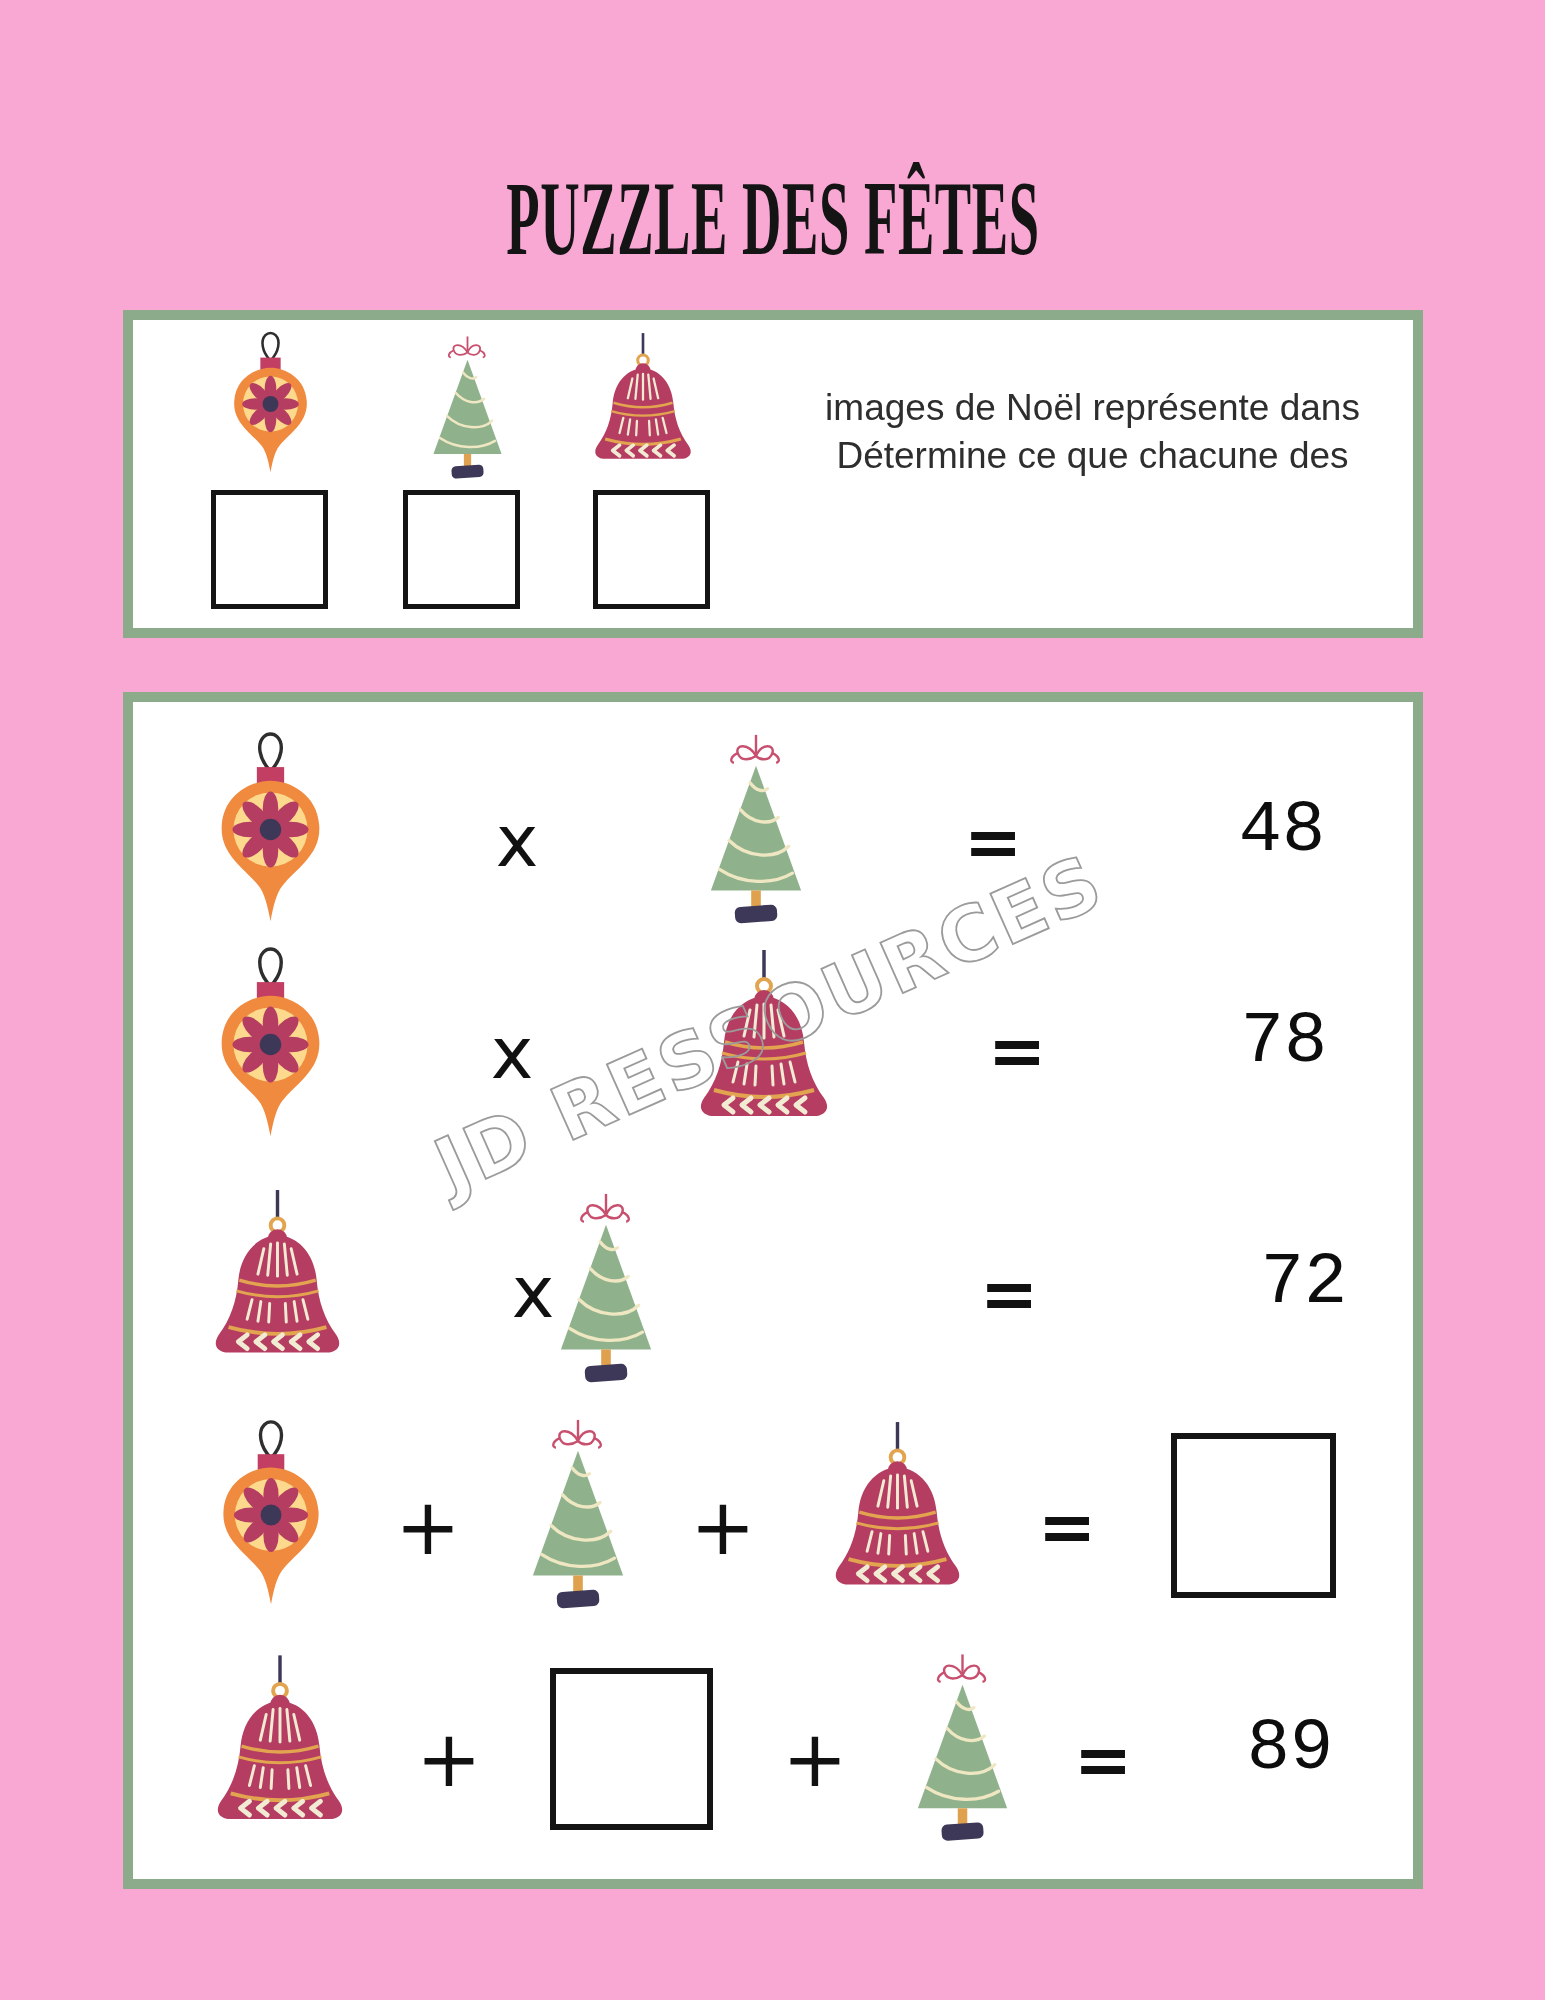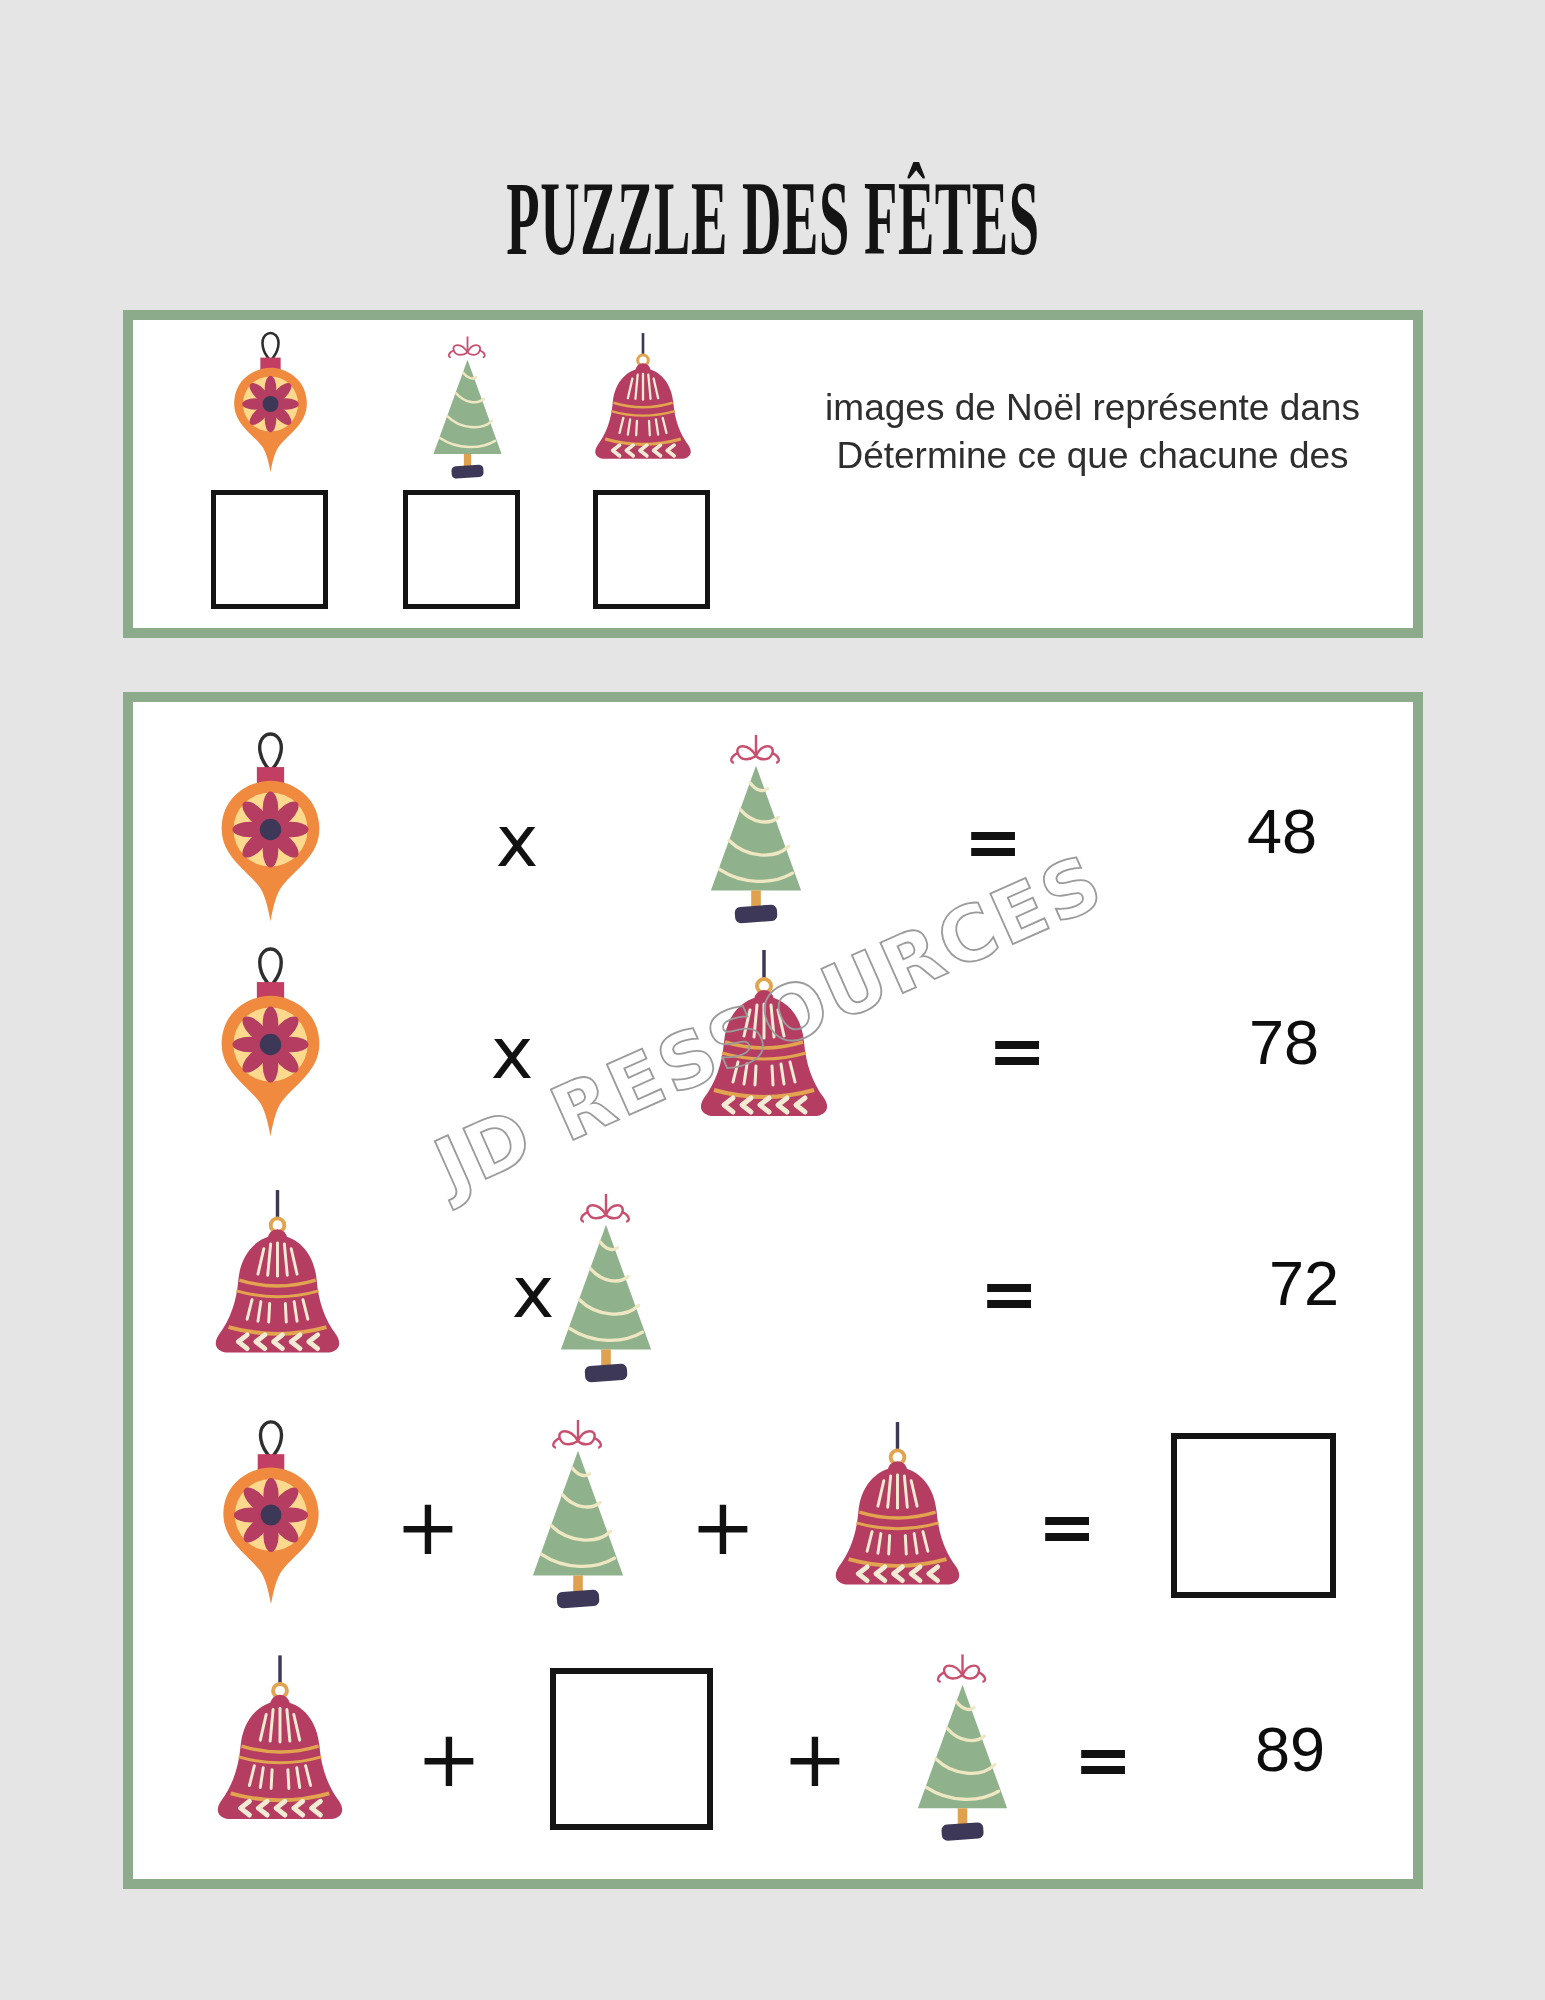--- a/index.html
+++ b/index.html
@@ -1,16 +1,16 @@
 <!DOCTYPE html>
 <html><head>
 <meta charset="utf-8">
 <style>
   html,body{margin:0;padding:0;background:#ffffff;}
-  .page{position:relative;width:1545px;height:2000px;background:#e5e5e5;overflow:hidden;
+  .page{position:relative;width:1545px;height:2000px;background:#f9a8d4;overflow:hidden;
         font-family:"Liberation Sans",sans-serif;color:#1c1c1c;}
 
   
   .title{position:absolute;left:50%;top:166px;transform:translateX(-50%) scaleX(0.52);
          transform-origin:center top;white-space:nowrap;
          font-family:"Liberation Serif",serif;font-weight:bold;font-size:105px;
          line-height:1;color:#141414;letter-spacing:1px;}
 
   
   .frame{position:absolute;border:10px solid #8cab8a;box-sizing:border-box;background:#ffffff;}
@@ -24,22 +24,22 @@
   
   .instructions{position:absolute;left:815px;top:384px;width:555px;text-align:center;
                 font-size:37px;line-height:47.5px;color:#2e2e2e;}
 
   
   .op{position:absolute;transform:translate(-50%,-50%);font-family:"DejaVu Sans",sans-serif;
       color:#111;line-height:1;}
   .op-x{font-size:72px;}
   .op-plus{font-size:78px;}
   .op-eq{font-size:70px;font-weight:bold;letter-spacing:0;}
-  .num{position:absolute;transform:translate(-50%,-50%);font-family:Liberation Sans, sans-serif;
-       font-size:63px;color:#0d0d0d;line-height:1;}
+  .num{position:absolute;transform:translate(-50%,-50%);font-family:Liberation Mono, monospace;
+       font-size:72px;color:#0d0d0d;line-height:1;}
 
   
   .watermark{position:absolute;left:350px;top:955px;transform:rotate(-24deg);pointer-events:none;}
 
   .icon{position:absolute;}
   .hiddendefs{position:absolute;width:0;height:0;overflow:hidden;}
 </style>
 </head>
 <body>
 

